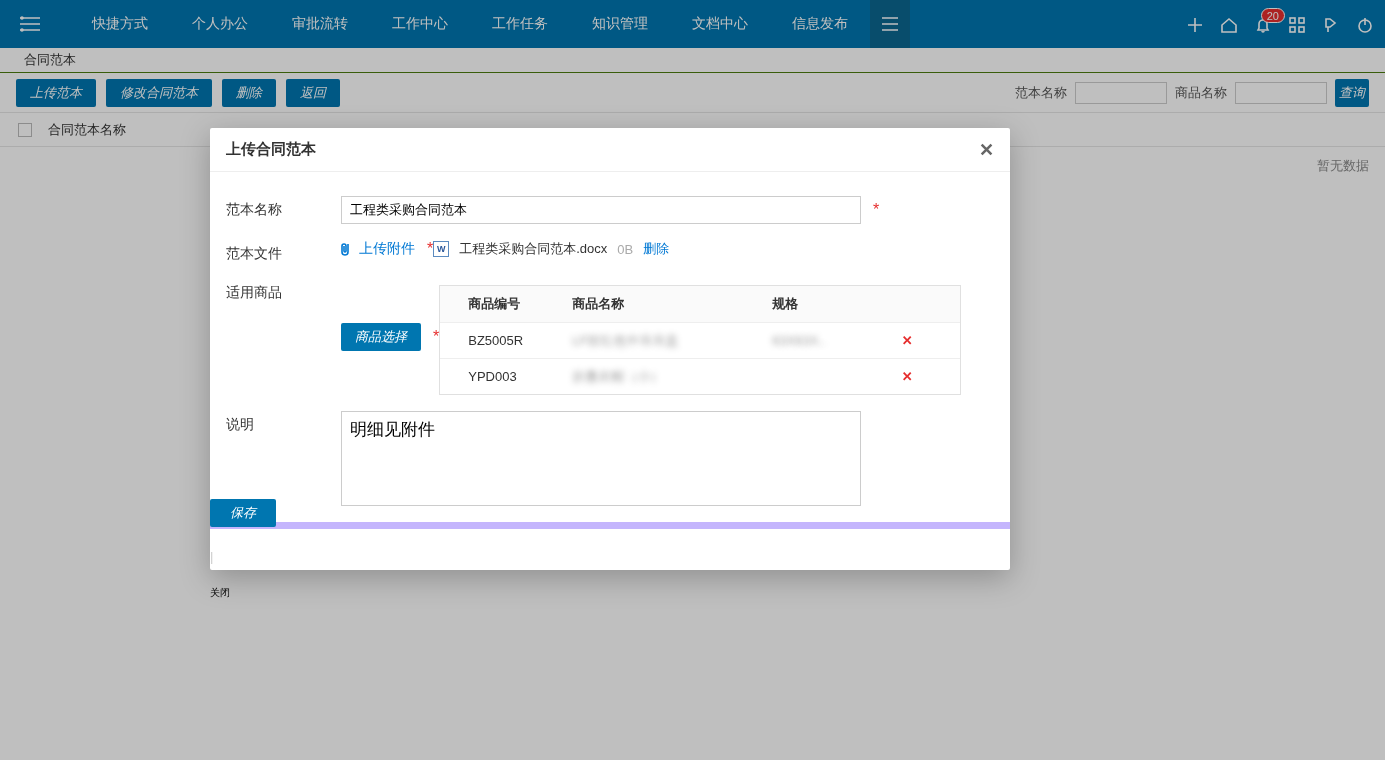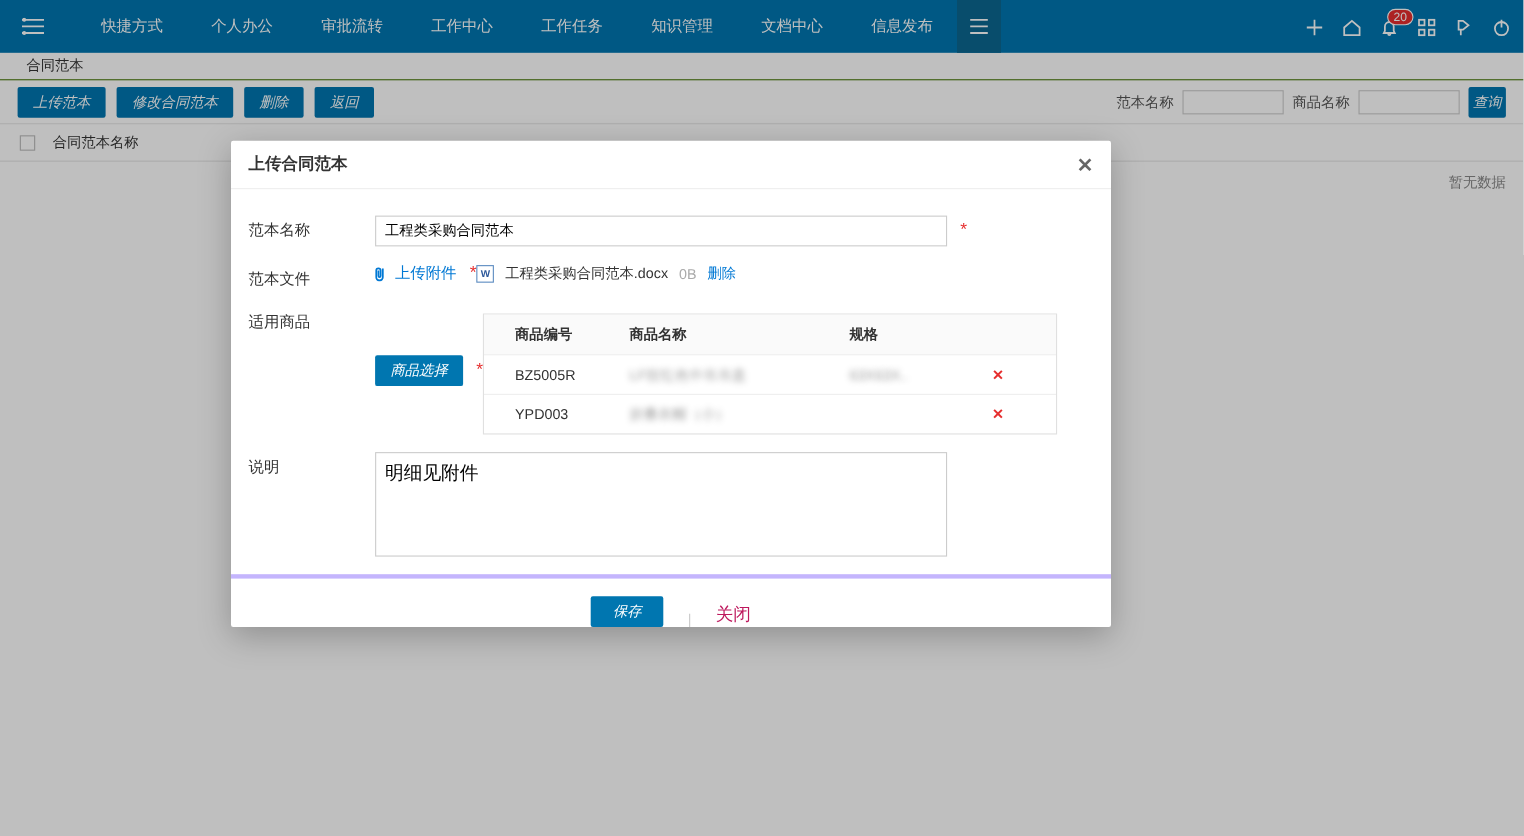--- a/index.html
+++ b/index.html
@@ -50,23 +50,23 @@
     .pt-c1 { width: 28px; }
     .pt-c2 { width: 104px; }
     .pt-c3 { width: 200px; }
     .pt-c4 { width: 110px; }
     .pt-c5 { width: 50px; text-align: center; }
     .blur { color: transparent; text-shadow: 0 0 6px #999; user-select: none; }
     .del-x { color: #e62e2e; cursor: pointer; font-weight: bold; }
 
     .ta { width: 520px; height: 95px; border: 1px solid #ccc; padding: 6px 8px; font-size: 17px; resize: none; font-family: inherit; }
 
-    .dlg-foot { height: 48px; border-top: 4px solid #c4b5fd; display: flex; align-items: flex-end; justify-content: center; gap: 22px; }
+    .dlg-foot { height: 48px; border-top: 7px solid #c4b5fd; display: flex; align-items: flex-start; justify-content: center; gap: 22px; flex-direction: column; }
     .divider { color: #ccc; }
-    .link-btn { color: #be185d; cursor: pointer; font-size: 16px; }
+    .link-btn { color: #000000; cursor: pointer; font-size: 10px; }
 
     svg { stroke: currentColor; fill: none; stroke-width: 1.6; }
   </style>
 </head>
 <body>
 
 <div class="top-nav">
   <div class="top-nav-left">
     <div class="logo-block">
       <svg width="22" height="16" viewBox="0 0 22 16">

